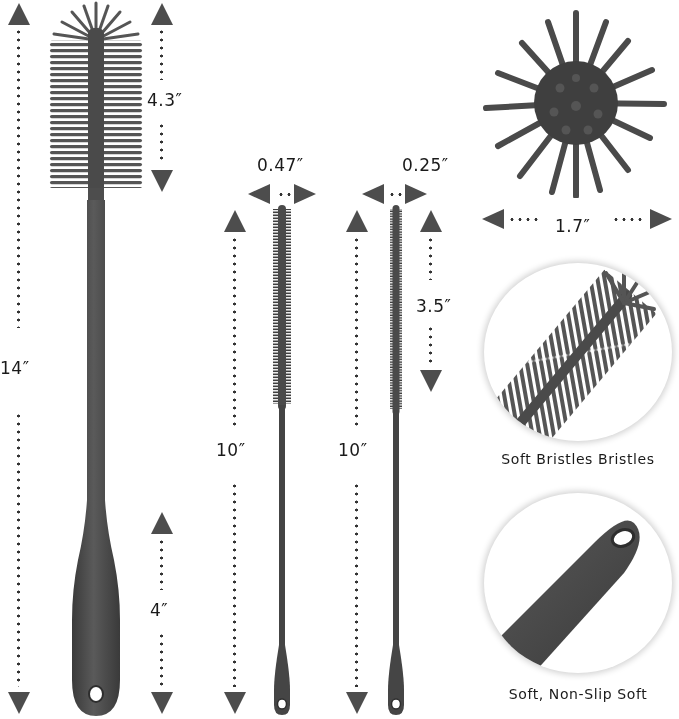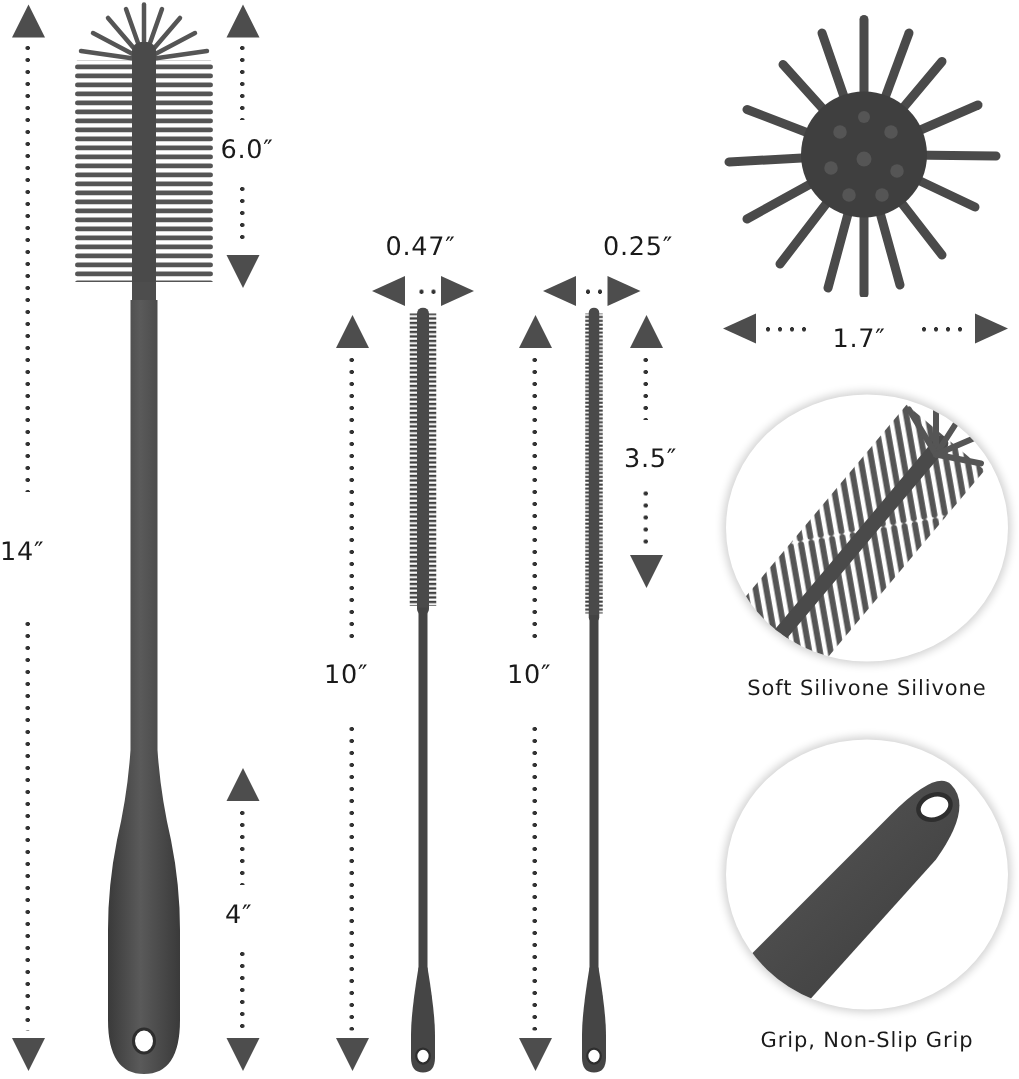--- a/index.html
+++ b/index.html
@@ -44,21 +44,21 @@
       <line x1="48" y1="40" x2="6" y2="34"></line>
       <line x1="48" y1="40" x2="90" y2="34"></line>
     </g>
     <rect x="0" y="40" width="96" height="148" fill="url(#bristles)"></rect>
     <rect x="40" y="28" width="16" height="165" rx="6" fill="#4a4a4a"></rect>
     <rect x="40" y="188" width="16" height="17" fill="#4d4d4d"></rect>
   </svg>
 
   <div class="tri-up" style="left:151px;top:3px;"></div>
   <div class="vdots" style="left:160px;top:28px;height:52px;"></div>
-  <div class="label" style="left:147px;top:90px;">6.0″</div>
+  <div class="label" style="left:147px;top:90px;">4.3″</div>
   <div class="vdots" style="left:160px;top:122px;height:42px;"></div>
   <div class="tri-down" style="left:151px;top:170px;"></div>
 
   <svg class="abs" style="left:70px;top:200px;" width="52" height="519" viewBox="0 0 52 519">
     <defs>
       <linearGradient id="hg" x1="0" x2="1">
         <stop offset="0" stop-color="#3a3a3a"></stop>
         <stop offset="0.45" stop-color="#5a5a5a"></stop>
         <stop offset="1" stop-color="#3a3a3a"></stop>
       </linearGradient>
@@ -185,30 +185,30 @@
       </g>
       <g stroke="#555" stroke-width="4" stroke-linecap="round">
         <line x1="140" y1="40" x2="140" y2="6"></line>
         <line x1="140" y1="40" x2="158" y2="12"></line>
         <line x1="140" y1="40" x2="122" y2="10"></line>
         <line x1="140" y1="40" x2="168" y2="28"></line>
         <line x1="140" y1="40" x2="170" y2="46"></line>
       </g>
     </svg>
   </div>
-  <div class="caption" style="left:484px;top:451px;width:188px;">Soft Silivone Silivone</div>
+  <div class="caption" style="left:484px;top:451px;width:188px;">Soft Bristles Bristles</div>
 </div>
 
 <div>
   <div class="circle" style="left:484px;top:493px;width:188px;height:180px;">
     <svg width="188" height="180" viewBox="0 0 188 180">
       <defs>
         <linearGradient id="gg" x1="0" x2="1" y1="0" y2="1">
           <stop offset="0" stop-color="#5a5a5a"></stop>
           <stop offset="1" stop-color="#3a3a3a"></stop>
         </linearGradient>
       </defs>
       <path d="M10 150 L110 50 Q140 20 150 30 Q165 45 140 80 L50 180 L0 180 Z" fill="url(#gg)"></path>
       <ellipse cx="139" cy="45" rx="11" ry="8" transform="rotate(-20 139 45)" fill="#fff" stroke="#2e2e2e" stroke-width="3"></ellipse>
     </svg>
   </div>
-  <div class="caption" style="left:484px;top:686px;width:188px;">Grip, Non-Slip Grip</div>
+  <div class="caption" style="left:484px;top:686px;width:188px;">Soft, Non-Slip Soft</div>
 </div>
 
 </body></html>

